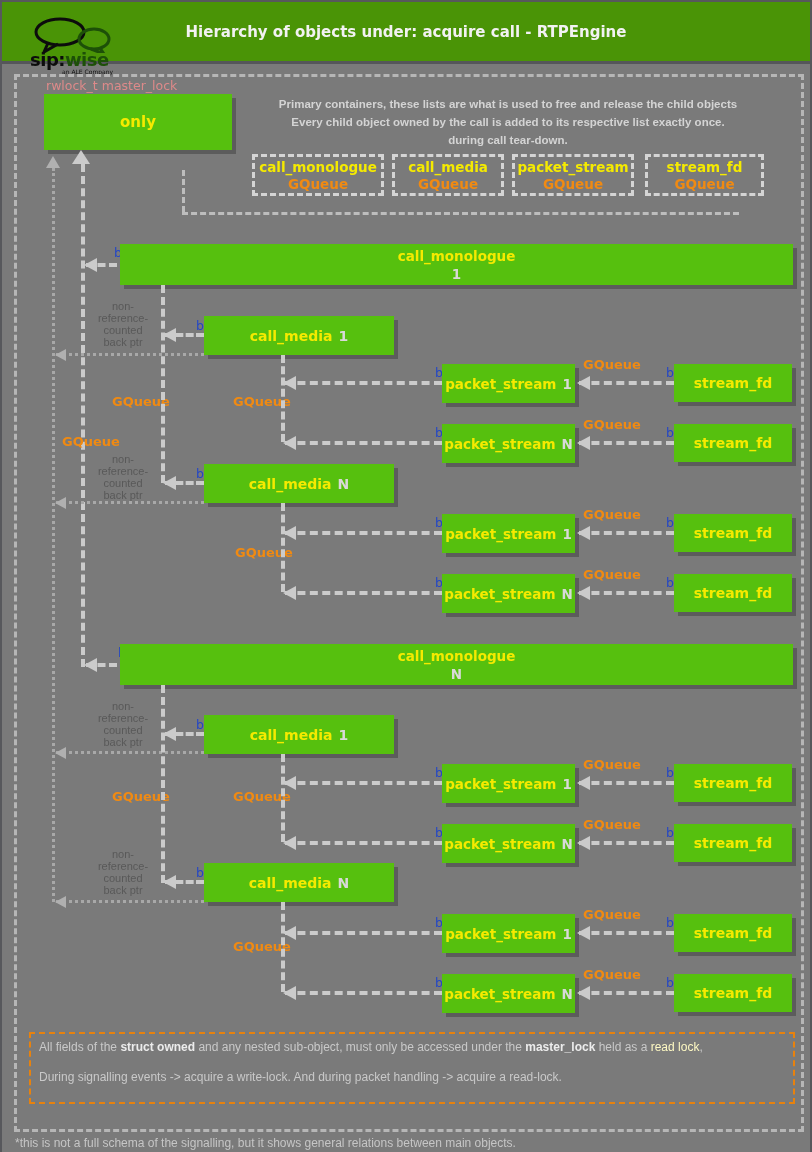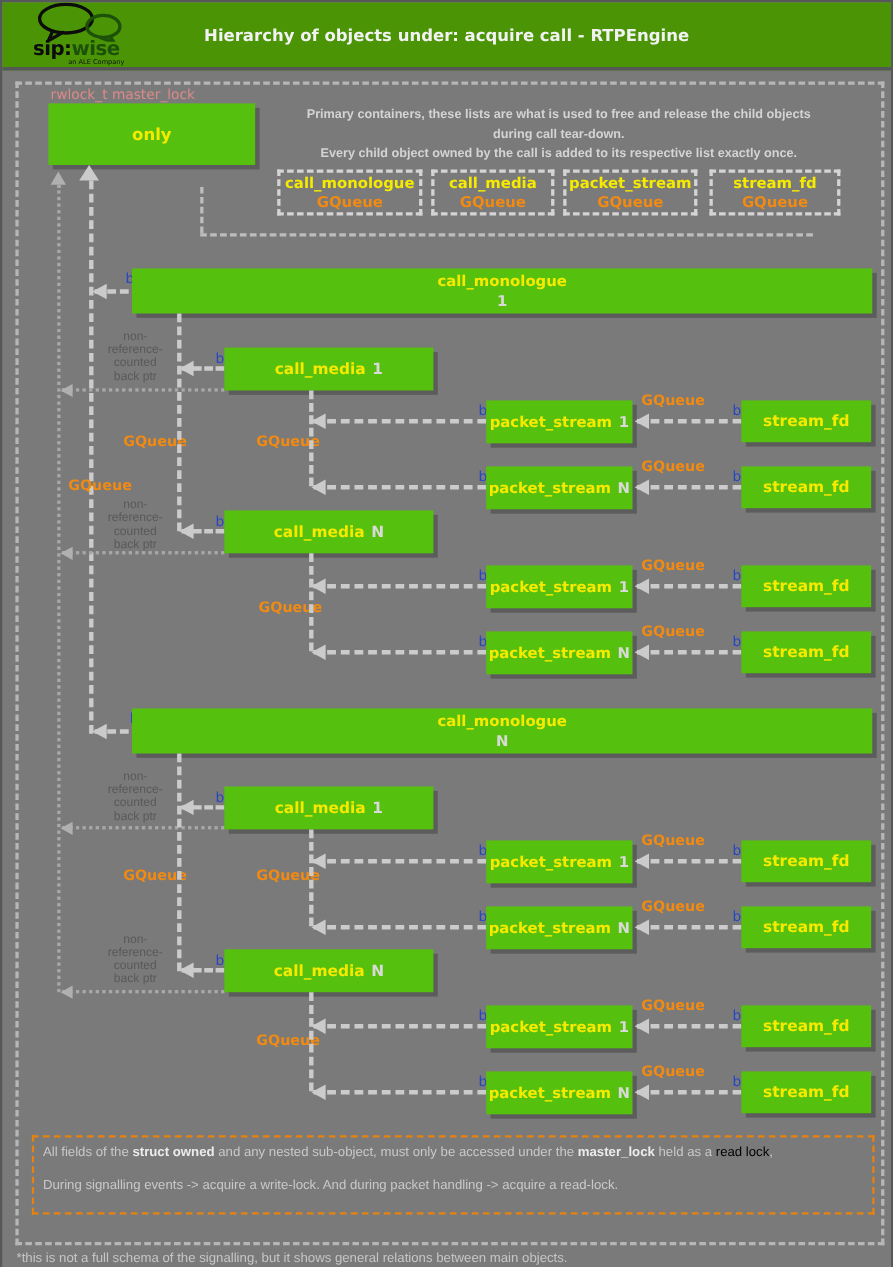--- a/index.html
+++ b/index.html
@@ -2,21 +2,21 @@
 <html><head>
 <meta charset="utf-8">
 <style>
   html,body{margin:0;padding:0;background:#7a7a7a;}
   #page{position:relative;width:812px;height:1152px;background:#7a7a7a;overflow:hidden;
         font-family:"DejaVu Sans","Liberation Sans",sans-serif;box-sizing:border-box;
         border-left:2px solid #57585c;border-right:2px solid #57585c;border-top:2px solid #57585c;}
   
   #hdr{position:absolute;left:0;top:0;width:100%;height:62px;background:#4a9406;border-bottom:3px solid #55565a;box-sizing:border-box;}
   #hdr .title{position:absolute;left:0;top:21px;width:100%;text-align:center;color:#f2f2f2;font-weight:bold;font-size:15px;}
-  #logo{position:absolute;left:26px;top:0;width:150px;height:56px;}
+  #logo{position:absolute;left:26px;top:15px;width:150px;height:56px;}
   #logo .brand{position:absolute;left:2px;top:32px;font-weight:bold;font-size:18px;letter-spacing:-0.5px;}
   #logo .sip{color:#0c0c0c;}
   #logo .wise{color:#1d5008;}
   #logo .tag{position:absolute;left:34px;top:51px;font-size:6px;color:#111;}
   
   .frame{position:absolute;left:12px;top:72px;width:790px;height:1058px;border:3px dashed #b6b6b6;box-sizing:border-box;}
   
   .gbox{position:absolute;background:#56c00e;box-shadow:4px 4px 0 rgba(30,30,30,.32);
         display:flex;align-items:center;justify-content:center;color:#f5ea00;font-weight:bold;}
   .gbox .nm{color:#f5ea00;}
@@ -44,21 +44,21 @@
   .backptr{position:absolute;color:#2447c5;font-size:12.5px;white-space:nowrap;}
   .gqlbl{position:absolute;color:#f08a12;font-weight:bold;font-size:13px;white-space:nowrap;}
   .mlock{position:absolute;left:44px;top:76px;color:#dd8a8a;font-size:12.5px;}
   .nonref{position:absolute;width:62px;text-align:center;color:#595959;font-size:11px;line-height:12px;font-family:"Liberation Sans",sans-serif;}
   .note{position:absolute;left:246px;top:93px;width:520px;text-align:center;color:#d4d4d4;font-weight:bold;
         font-size:11.5px;line-height:18px;font-family:"Liberation Sans",sans-serif;}
   
   .bnote{position:absolute;left:27px;top:1030px;width:766px;height:72px;border:2px dashed #e8820d;box-sizing:border-box;
          padding:5px 8px;color:#c9c9c9;font-size:12px;line-height:16px;font-family:"Liberation Sans",sans-serif;}
   .bnote b{color:#ececec;}
-  .bnote .lk{color:#000000;}
+  .bnote .lk{color:#fef9c3;}
   .footer{position:absolute;left:13px;top:1134px;color:#c6c6c6;font-size:12px;font-family:"Liberation Sans",sans-serif;}
   .f13{font-size:13.5px;} .f14{font-size:14px;} .f15{font-size:15px;}
 </style>
 </head>
 <body>
 
 <div id="page">
 
   <div id="hdr">
     <div id="logo">
@@ -76,22 +76,22 @@
 
   <div class="frame"></div>
 
   <div class="mlock">rwlock_t master_lock</div>
   <div class="gbox f15" style="left:42px;top:92px;width:188px;height:56px;">
     <span class="nm">only</span>
   </div>
 
   <div class="note">
     <div>Primary containers, these lists are what is used to free and release the child objects</div>
+    <div>Every child object owned by the call is added to its respective list exactly once.</div>
     <div>during call tear-down.</div>
-    <div>Every child object owned by the call is added to its respective list exactly once.</div>
   </div>
 
   <div class="dashbox" style="left:250px;width:132px;">
     <div class="nm">call_monologue</div>
     <div class="gq">GQueue</div>
   </div>
   <div class="dashbox" style="left:390px;width:112px;">
     <div class="nm">call_media</div>
     <div class="gq">GQueue</div>
   </div>

